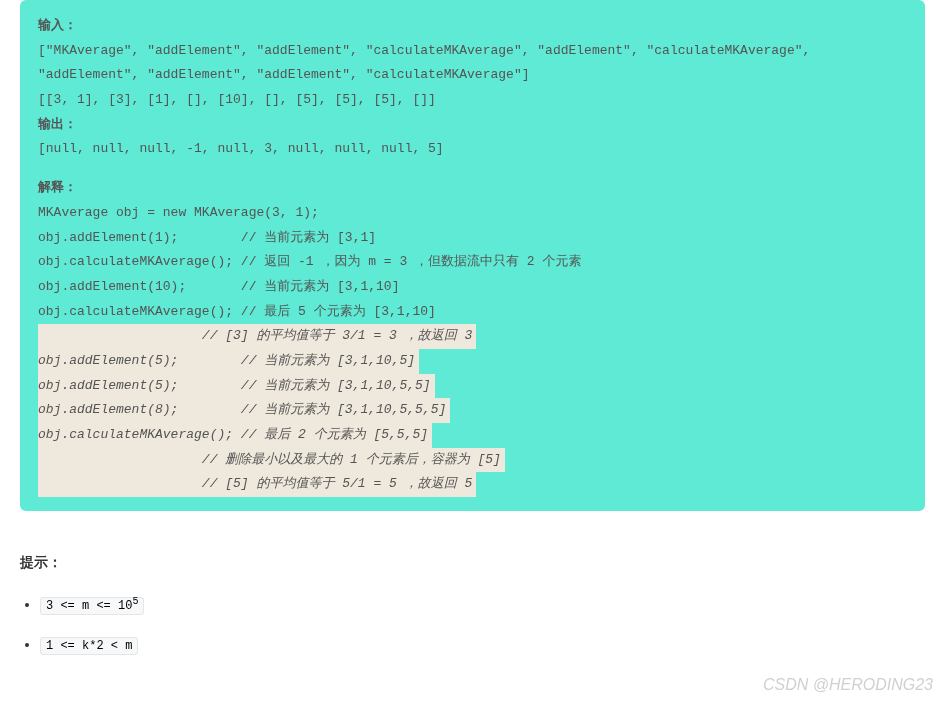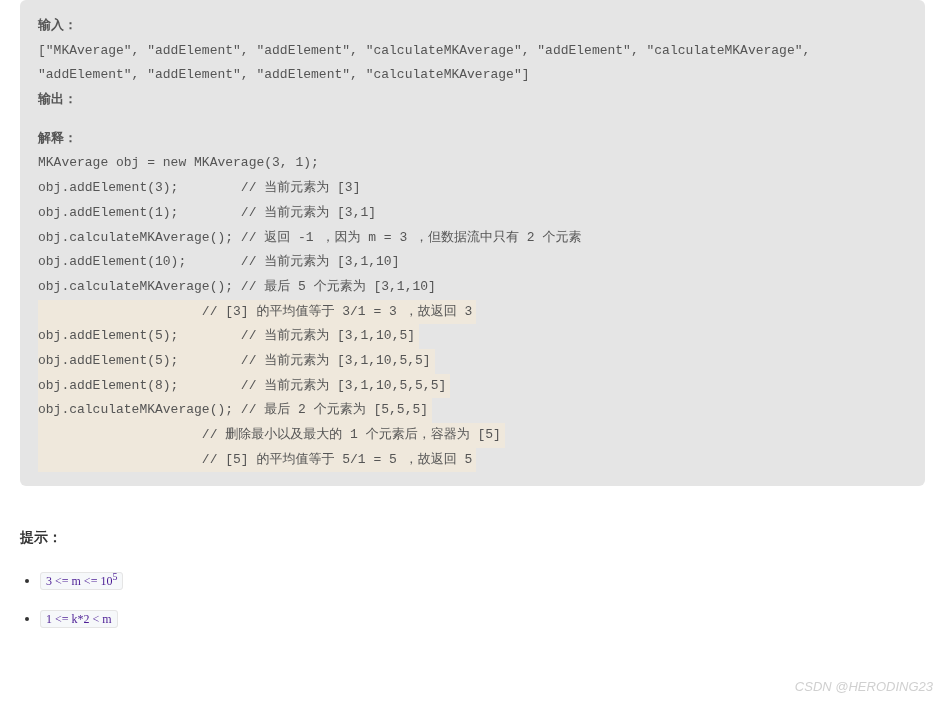--- a/index.html
+++ b/index.html
@@ -10,38 +10,39 @@
     body {
       font-family: -apple-system, BlinkMacSystemFont, "Segoe UI", Roboto, "Helvetica Neue", Arial, sans-serif;
       background: #ffffff;
       color: #333333;
       font-size: 14px;
       line-height: 1.6;
       padding: 0;
       width: 945px;
     }
     .code-block {
-      background: #e5e5e5;
+      background: #5eead4;
       border-radius: 6px;
       padding: 14px 18px 14px 18px;
       margin: 0 20px 30px 20px;
       font-family: "SFMono-Regular", Consolas, "Liberation Mono", Menlo, monospace;
       font-size: 13px;
       color: #555555;
       line-height: 1.9;
     }
     .code-block .label {
       font-weight: bold;
       color: #555555;
     }
     .code-line {
       white-space: pre;
     }
     .hl-row {
       display: block;
+      font-style: italic;
     }
     .hl-span {
       background: #efe8dc;
       display: inline-block;
       padding-right: 4px;
     }
     .spacer {
       height: 14px;
     }
     .hints-section {
@@ -54,54 +55,55 @@
     }
     .hints-list {
       list-style-type: disc;
       padding-left: 20px;
     }
     .hints-list li {
       margin-bottom: 16px;
       color: #333333;
     }
     .inline-code {
-      font-family: Liberation Serif, serif;
+      font-family: Liberation Mono, monospace;
       background: #f6f8fa;
       border: 1px solid #e5e5e5;
       border-radius: 3px;
       padding: 1px 5px;
-      color: #4c1d95;
+      color: #000000;
       font-size: 12px;
     }
     .sup {
       vertical-align: super;
       font-size: 10px;
     }
     .watermark {
       position: fixed;
       bottom: 8px;
       right: 12px;
       color: #d0d0d0;
-      font-size: 13px;
+      font-size: 16px;
       font-style: italic;
       font-family: Arial, sans-serif;
     }
   </style>
 </head>
 <body>
 
 <div class="code-block">
   <div class="code-line label">输入：</div>
   <div class="code-line">["MKAverage", "addElement", "addElement", "calculateMKAverage", "addElement", "calculateMKAverage",</div>
   <div class="code-line">"addElement", "addElement", "addElement", "calculateMKAverage"]</div>
+  <div class="code-line">[[3, 1], [3], [1], [], [10], [], [5], [5], [5], []]</div>
   <div class="code-line label">输出：</div>
+  <div class="code-line">[null, null, null, -1, null, 3, null, null, null, 5]</div>
   <div class="spacer"></div>
   <div class="code-line label">解释：</div>
   <div class="code-line">MKAverage obj = new MKAverage(3, 1);</div>
-  <div class="code-line">obj.addElement(3);        // 当前元素为 [3]</div>
   <div class="code-line">obj.addElement(1);        // 当前元素为 [3,1]</div>
   <div class="code-line">obj.calculateMKAverage(); // 返回 -1 ，因为 m = 3 ，但数据流中只有 2 个元素</div>
   <div class="code-line">obj.addElement(10);       // 当前元素为 [3,1,10]</div>
   <div class="code-line">obj.calculateMKAverage(); // 最后 5 个元素为 [3,1,10]</div>
   <div class="hl-row"><span class="hl-span code-line">                     // [3] 的平均值等于 3/1 = 3 ，故返回 3</span></div>
   <div class="hl-row"><span class="hl-span code-line">obj.addElement(5);        // 当前元素为 [3,1,10,5]</span></div>
   <div class="hl-row"><span class="hl-span code-line">obj.addElement(5);        // 当前元素为 [3,1,10,5,5]</span></div>
   <div class="hl-row"><span class="hl-span code-line">obj.addElement(8);        // 当前元素为 [3,1,10,5,5,5]</span></div>
   <div class="hl-row"><span class="hl-span code-line">obj.calculateMKAverage(); // 最后 2 个元素为 [5,5,5]</span></div>
   <div class="hl-row"><span class="hl-span code-line">                     // 删除最小以及最大的 1 个元素后，容器为 [5]</span></div>

